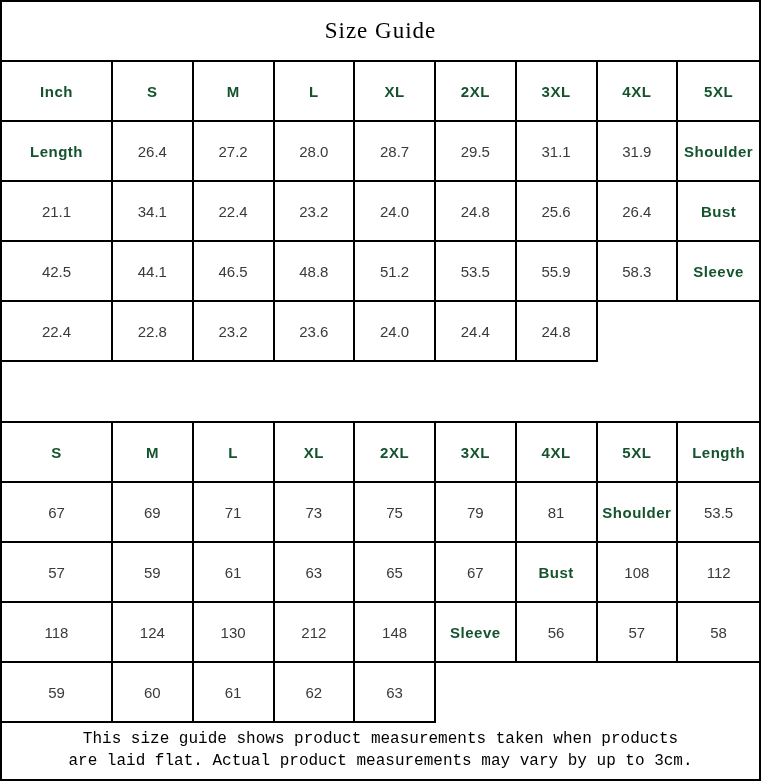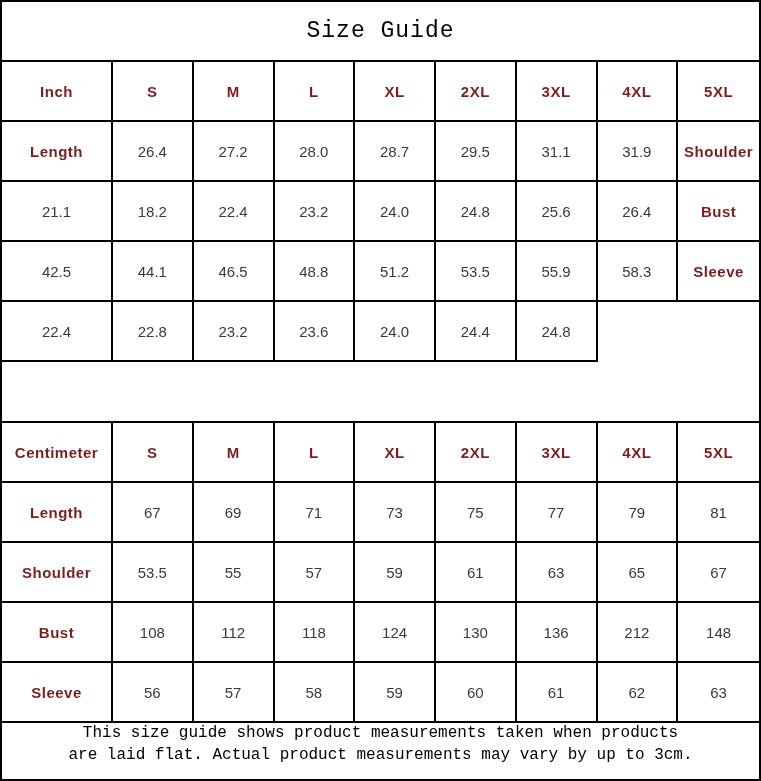--- a/index.html
+++ b/index.html
@@ -15,21 +15,21 @@
     overflow: hidden;
   }
   .title-row {
     height: 60px;
     border-bottom: 2px solid #000000;
     display: flex;
     align-items: center;
     justify-content: center;
   }
   .title-text {
-    font-family: Liberation Mono, monospace;
+    font-family: Liberation Serif, serif;
     font-size: 23px;
     color: #000000;
     letter-spacing: 1px;
   }
   .sizegrid {
     display: grid;
     grid-template-columns: 111px repeat(8, 1fr);
   }
   .cell {
     height: 60px;
@@ -37,33 +37,34 @@
     border-bottom: 2px solid #000000;
     display: flex;
     align-items: center;
     justify-content: center;
     position: relative;
     font-size: 15px;
   }
   .sizegrid .cell:nth-child(9n) { border-right: none; }
   .cell.head, .cell.label {
     font-weight: bold;
-    color: #7f1d1d;
+    color: #14532d;
     letter-spacing: 0.5px;
   }
   .cell.val { color: #3a3a3a; }
   .spacer-row {
     height: 61px;
     border-bottom: 2px solid #000000;
   }
   .footer {
     height: 56px;
     display: flex;
     flex-direction: column;
     align-items: center;
+    justify-content: center;
     font-family: "Liberation Mono", "DejaVu Sans Mono", monospace;
     font-size: 16px;
     line-height: 1.35;
     color: #000000;
     text-align: center;
   }
 </style>
 </head>
 <body>
 
@@ -86,21 +87,21 @@
       <div class="cell label">Length</div>
       <div class="cell val">26.4</div>
       <div class="cell val">27.2</div>
       <div class="cell val">28.0</div>
       <div class="cell val">28.7</div>
       <div class="cell val">29.5</div>
       <div class="cell val">31.1</div>
       <div class="cell val">31.9</div>
       <div class="cell label">Shoulder</div>
       <div class="cell val">21.1</div>
-      <div class="cell val">18.2</div>
+      <div class="cell val">34.1</div>
       <div class="cell val">22.4</div>
       <div class="cell val">23.2</div>
       <div class="cell val">24.0</div>
       <div class="cell val">24.8</div>
       <div class="cell val">25.6</div>
       <div class="cell val">26.4</div>
       <div class="cell label">Bust</div>
       <div class="cell val">42.5</div>
       <div class="cell val">44.1</div>
       <div class="cell val">46.5</div>
@@ -115,54 +116,50 @@
       <div class="cell val">23.2</div>
       <div class="cell val">23.6</div>
       <div class="cell val">24.0</div>
       <div class="cell val">24.4</div>
       <div class="cell val">24.8</div>
     </div>
 
   <div class="spacer-row"></div>
 
   <div class="sizegrid">
-      <div class="cell head unit">Centimeter</div>
       <div class="cell head">S</div>
       <div class="cell head">M</div>
       <div class="cell head">L</div>
       <div class="cell head">XL</div>
       <div class="cell head">2XL</div>
       <div class="cell head">3XL</div>
       <div class="cell head">4XL</div>
       <div class="cell head">5XL</div>
       <div class="cell label">Length</div>
       <div class="cell val">67</div>
       <div class="cell val">69</div>
       <div class="cell val">71</div>
       <div class="cell val">73</div>
       <div class="cell val">75</div>
-      <div class="cell val">77</div>
       <div class="cell val">79</div>
       <div class="cell val">81</div>
       <div class="cell label">Shoulder</div>
       <div class="cell val">53.5</div>
-      <div class="cell val">55</div>
       <div class="cell val">57</div>
       <div class="cell val">59</div>
       <div class="cell val">61</div>
       <div class="cell val">63</div>
       <div class="cell val">65</div>
       <div class="cell val">67</div>
       <div class="cell label">Bust</div>
       <div class="cell val">108</div>
       <div class="cell val">112</div>
       <div class="cell val">118</div>
       <div class="cell val">124</div>
       <div class="cell val">130</div>
-      <div class="cell val">136</div>
       <div class="cell val">212</div>
       <div class="cell val">148</div>
       <div class="cell label">Sleeve</div>
       <div class="cell val">56</div>
       <div class="cell val">57</div>
       <div class="cell val">58</div>
       <div class="cell val">59</div>
       <div class="cell val">60</div>
       <div class="cell val">61</div>
       <div class="cell val">62</div>

